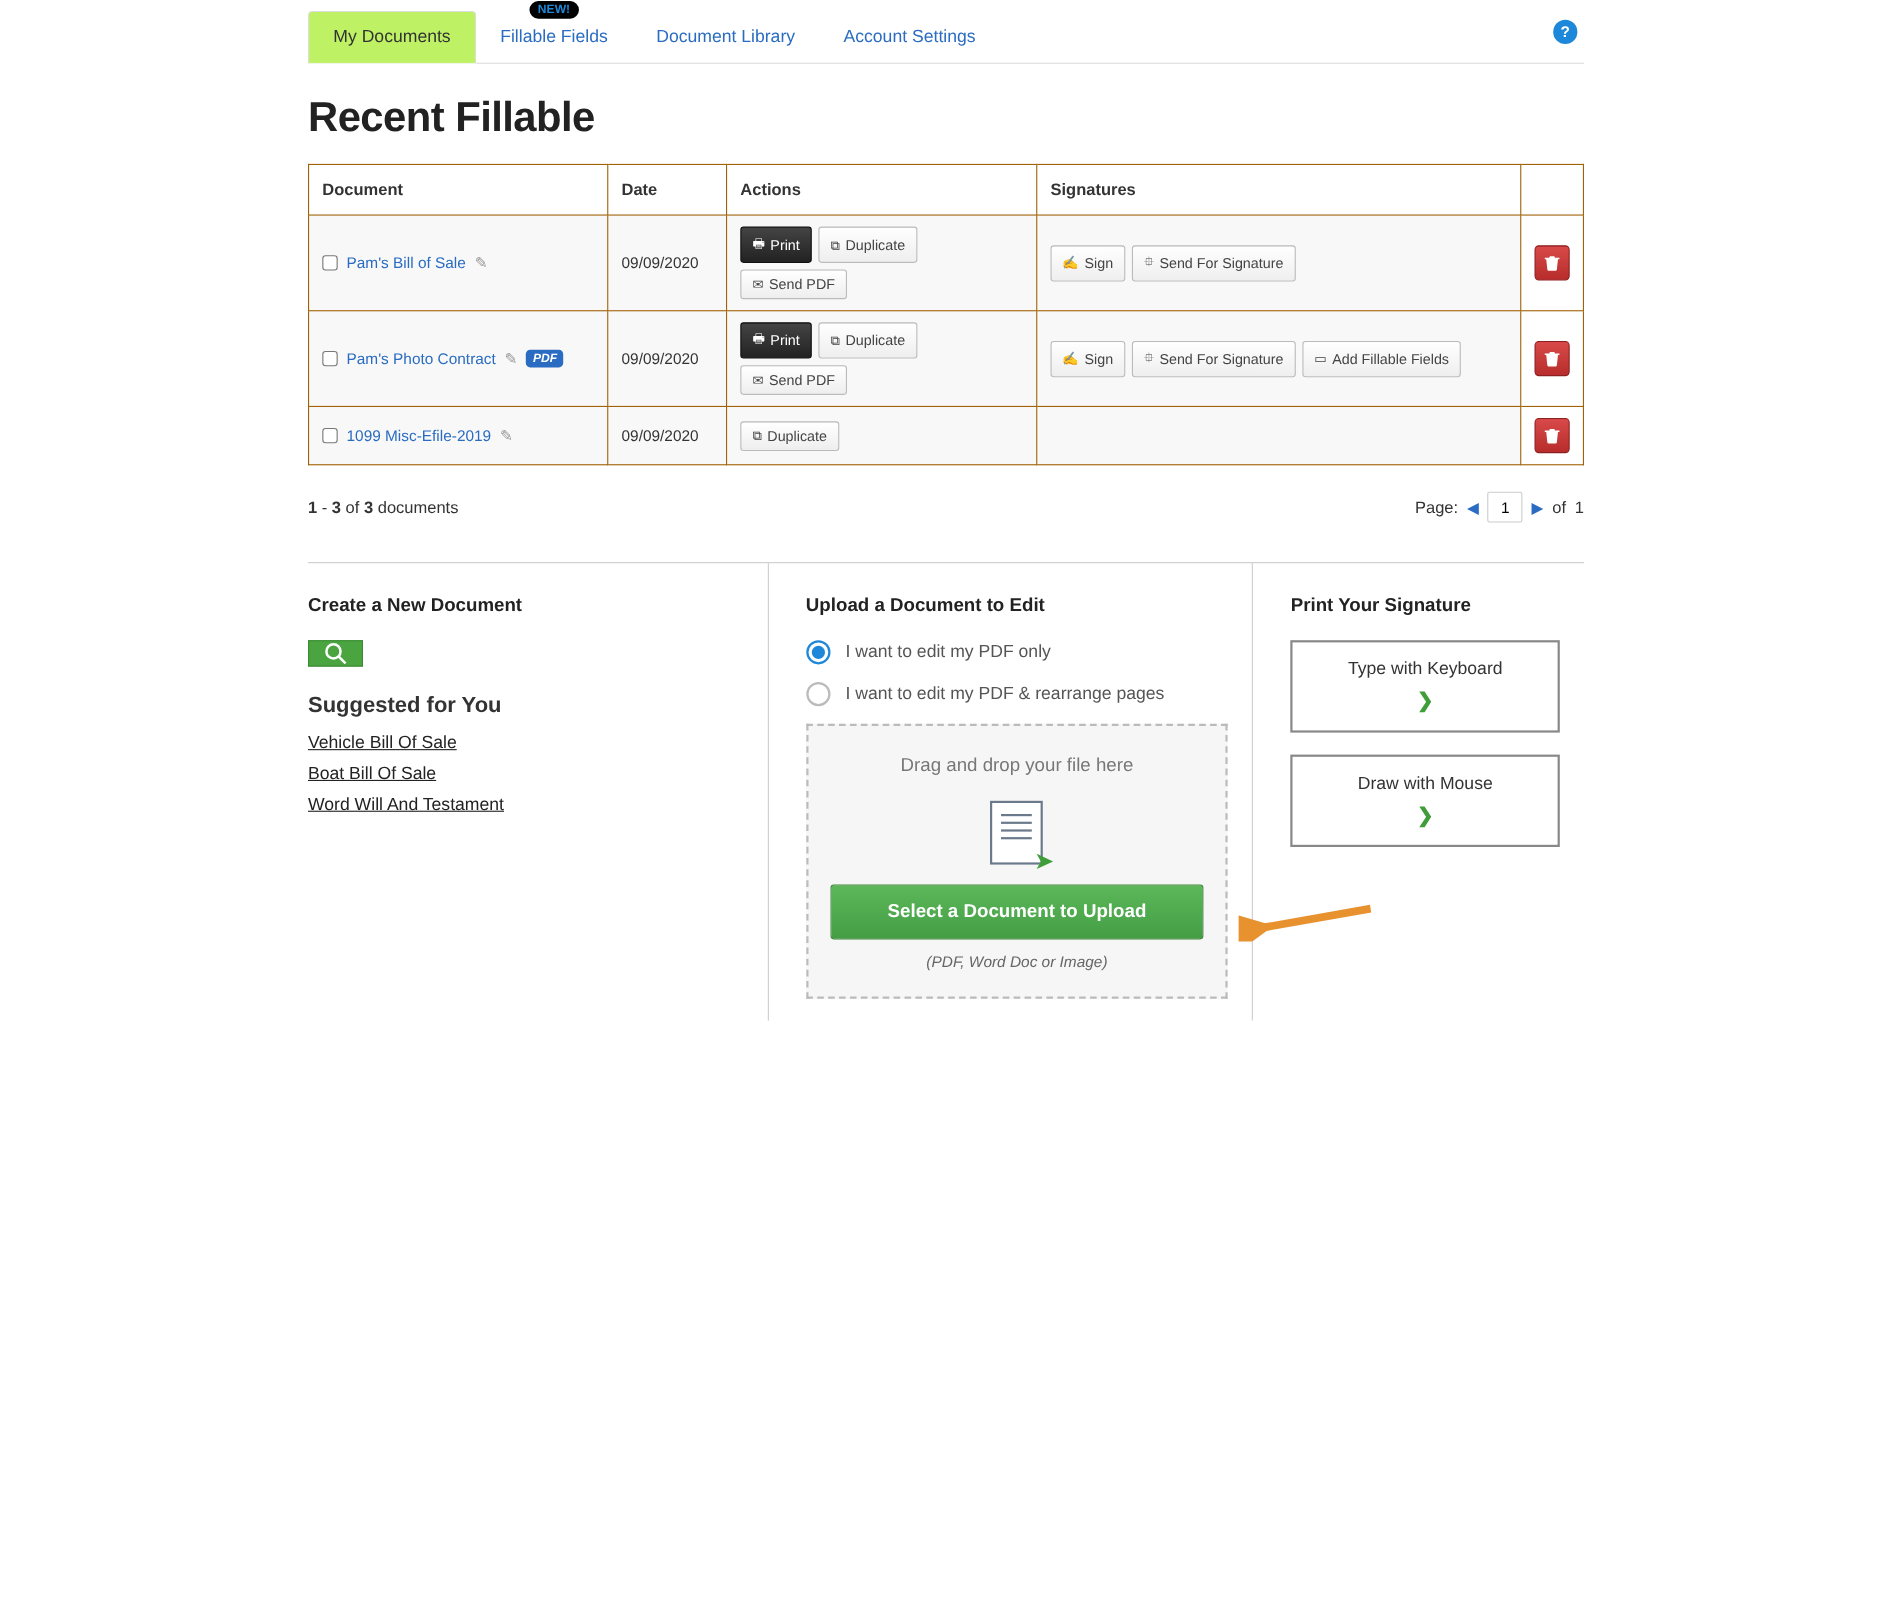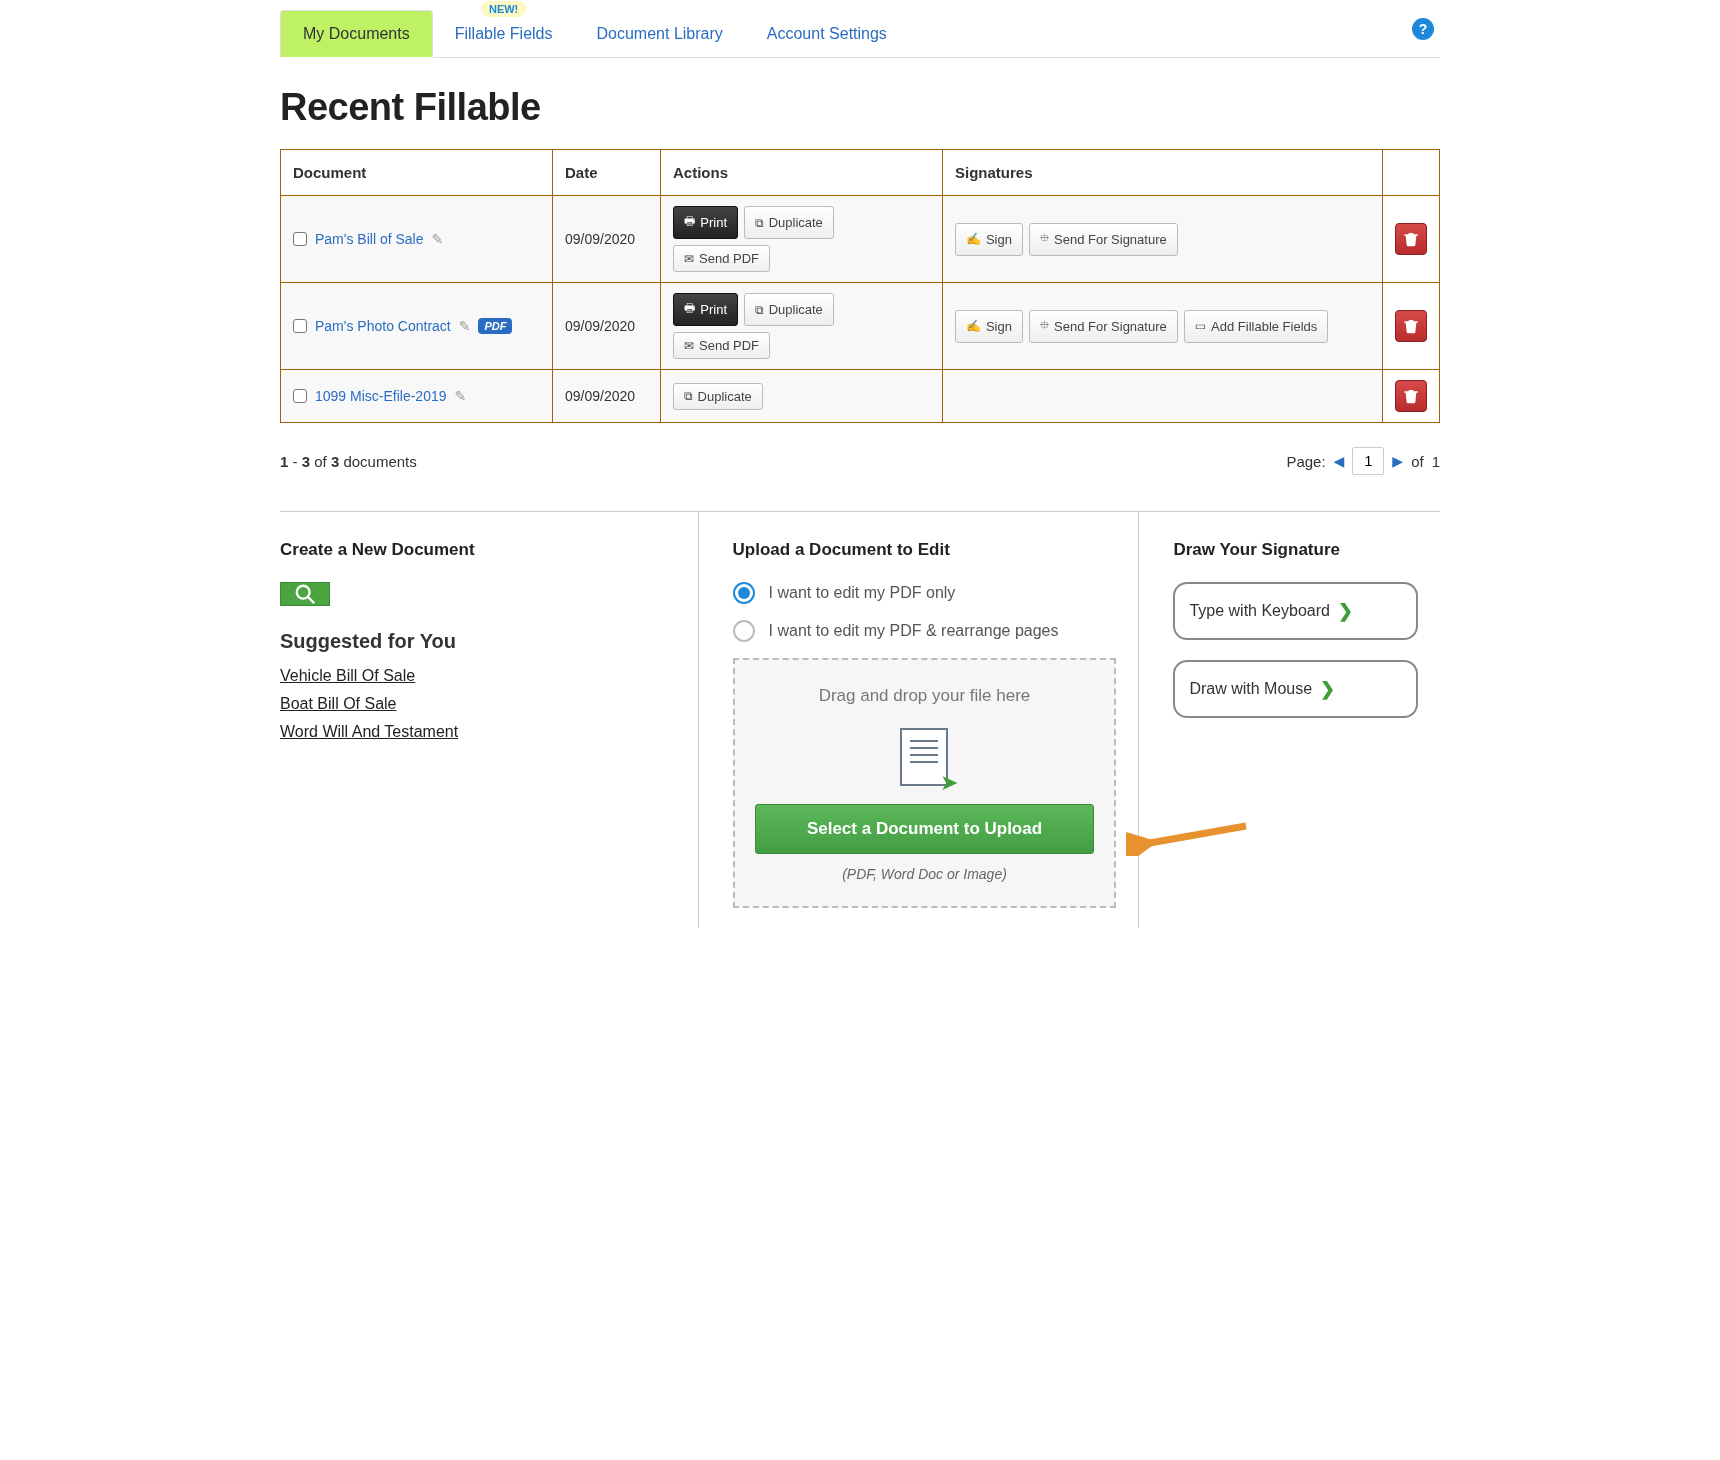--- a/index.html
+++ b/index.html
@@ -3,21 +3,21 @@
 <meta charset="utf-8">
 <style>
   * { box-sizing: border-box; margin: 0; padding: 0; }
   body { font-family: "Helvetica Neue", Arial, sans-serif; color: #333; background: #fff; }
   .page { width: 1180px; margin: 0 auto; padding: 0 10px; }
   
   .tabs-wrap { position: relative; border-bottom: 1px solid #ddd; margin-top: 10px; }
   .tabs { display: flex; align-items: flex-end; }
   .tab { padding: 14px 22px; font-size: 16px; color: #2a6cc1; cursor: pointer; position: relative; }
   .tab.active { color: #333; border: 1px solid #ddd; border-bottom: 1px solid #fff; margin-bottom: -1px; border-radius: 4px 4px 0 0; background: #bef264; }
-  .badge-new { position: absolute; top: -10px; left: 50%; transform: translateX(-50%); background: #fef9c3; color: #1d88d9; font-size: 11px; font-weight: 700; padding: 2px 8px; border-radius: 10px; }
+  .badge-new { position: absolute; top: -10px; left: 50%; transform: translateX(-50%); background: #000000; color: #1d88d9; font-size: 11px; font-weight: 700; padding: 2px 8px; border-radius: 10px; }
   .help-icon { margin-left: auto; width: 22px; height: 22px; background: #1d88d9; border-radius: 50%; color: #fff; font-weight: 700; font-size: 14px; display: flex; align-items: center; justify-content: center; align-self: center; margin-right: 6px; margin-bottom: 10px;}
   
   h1 { font-size: 38px; font-weight: 700; margin: 28px 0 20px 0; color: #222; letter-spacing: -0.5px;}
   
   table.docs { width: 100%; border-collapse: collapse; }
   table.docs th, table.docs td { border: 1px solid #a16207; padding: 10px 12px; text-align: left; vertical-align: middle; }
   table.docs th { font-size: 15px; font-weight: 700; background: #fff; padding: 14px 12px;}
   table.docs td { background: #f8f8f8; font-size: 14px; }
   .doc-cell { display: flex; align-items: center; gap: 8px; }
   .doc-check { width: 14px; height: 14px; border: 1px solid #777; border-radius: 3px; background: #fff; }
@@ -57,21 +57,21 @@
   .radio-out.unsel { border-color: #bbb; }
   .radio-in  { width: 12px; height: 12px; background: #1d88d9; border-radius: 50%; }
   .dropzone { border: 2px dashed #bbb; background: #f6f6f6; padding: 26px 20px 24px 20px; text-align:center; margin-top: 14px;}
   .dz-text { color: #777; font-size: 17px; margin-bottom: 22px; }
   .doc-ico { width: 48px; height: 58px; border: 2px solid #6a7a8a; margin: 0 auto 18px auto; position: relative; background:#fff;}
   .doc-ico::before { content:""; position:absolute; left:8px; right:8px; top:10px; height:2px; background:#6a7a8a; box-shadow: 0 7px 0 #6a7a8a, 0 14px 0 #6a7a8a, 0 21px 0 #6a7a8a;}
   .cursor-ov { position:absolute; right:-12px; bottom:-12px; color:#3f9e3a; font-size:22px;}
   .upload-btn { display:block; width: 100%; background: linear-gradient(#5cb85a,#449d44); color:#fff; border:1px solid #3b8a34; font-size:17px; font-weight:600; padding: 14px 0; border-radius:3px; cursor:pointer;}
   .dz-sub { color:#666; font-style: italic; font-size: 14px; margin-top: 12px;}
   
-  .sig-btn { display:flex; align-items:center; gap:8px; width: 100%; border:2px solid #888; border-radius:14px; padding: 16px 14px; font-size:16px; color:#333; margin-bottom: 20px; cursor:pointer; background:#fff;}
+  .sig-btn { display:flex; align-items:center; gap:8px; width: 100%; border:2px solid #888; border-radius:0; padding: 16px 14px; font-size:16px; color:#333; margin-bottom: 20px; cursor:pointer; background:#fff;flex-direction:column;}
   .sig-btn .chev { color:#3f9e3a; font-weight:700; font-size:18px;}
   .col2wrap { position: relative; }
   svg.mag { width:22px;height:22px; stroke:#fff; stroke-width:2.5; fill:none;}
   svg.trash { width:16px; height:16px; fill:#fff;}
 </style>
 </head>
 <body>
 
 <div class="page">
 
@@ -280,21 +280,21 @@
         <defs>
             <marker id="ah" markerWidth="8" markerHeight="8" refX="2" refY="4" orient="auto">
               <path d="M8,0 L0,4 L8,8 Z" fill="#e8922f"></path>
             </marker>
           </defs>
         <line x1="120" y1="20" x2="18" y2="38" stroke="#e8922f" stroke-width="7" marker-end="url(#ah)"></line>
       </svg>
     </div>
 
     <div class="col col3">
-      <h2>Draw Your Signature</h2>
+      <h2>Print Your Signature</h2>
       <div class="sig-btn">
         <span>Type with Keyboard</span>
           <span class="chev">❯</span>
       </div>
       <div class="sig-btn">
         <span>Draw with Mouse</span>
           <span class="chev">❯</span>
       </div>
     </div>
   </div>

